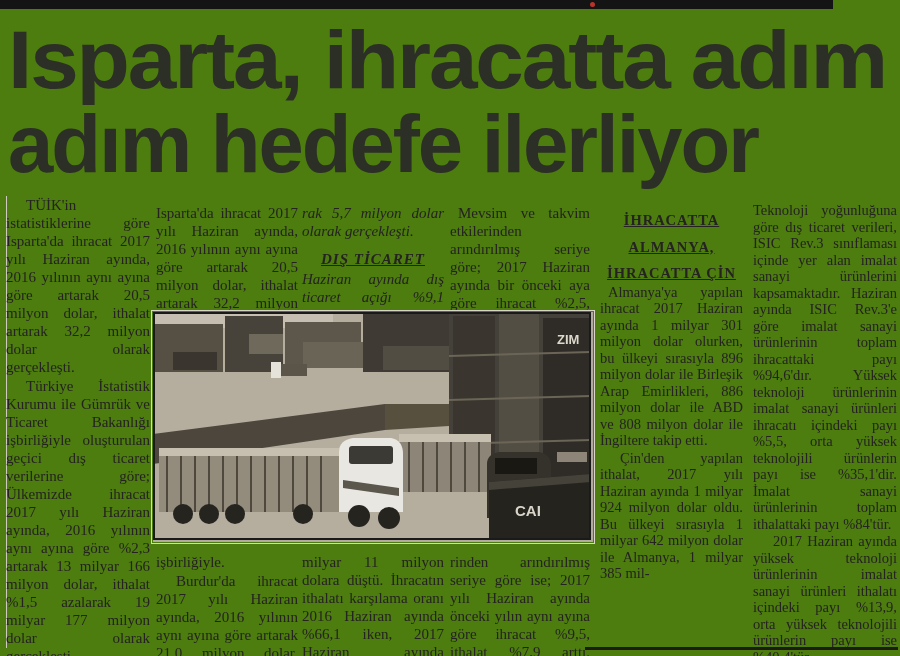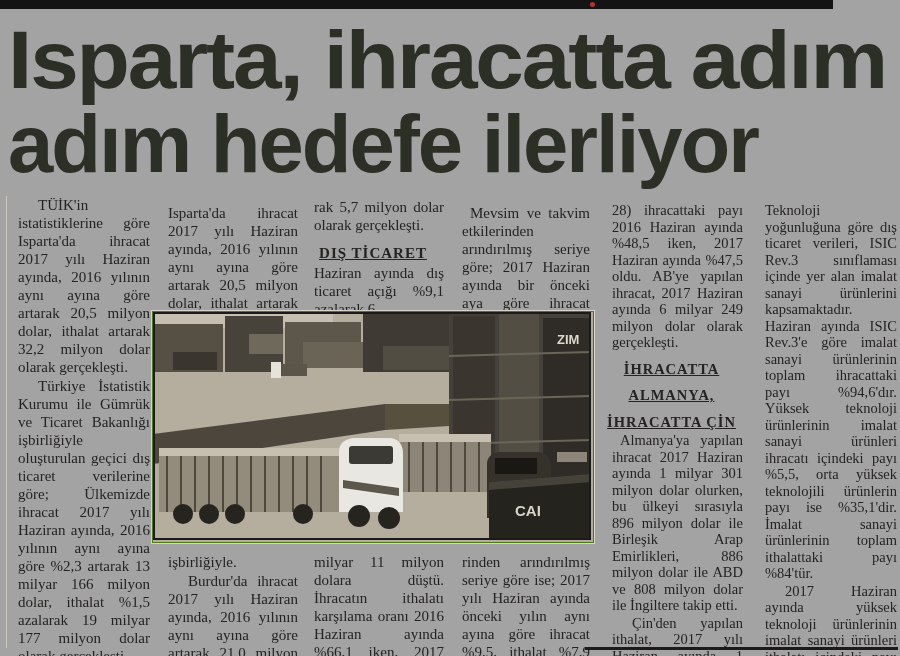--- a/index.html
+++ b/index.html
@@ -1,19 +1,19 @@
 <!DOCTYPE html>
 <html><head>
 <meta charset="utf-8">
 <style>
   html,body{margin:0;padding:0;}
   .page{
     position:relative;
     width:900px;height:656px;
-    background:#a3a3a3;
+    background:#4d7c0f;
     overflow:hidden;
     font-family:"Liberation Serif", serif;
     color:#242321;
   }
   .scan-bar{
     position:absolute;left:0;top:0;width:833px;height:9px;
     background:#141414;
   }
   .red-dot{
     position:absolute;left:590px;top:2px;width:5px;height:5px;
@@ -25,21 +25,21 @@
     font-weight:bold;
     font-size:82px;
     letter-spacing:-2px;
     fill:#2b2f25;
   }
   .col{
     position:absolute;
     font-size:15px;line-height:18px;
     text-align:justify;
   }
-  .col p{margin:0 0 1px 12px;}
+  .col p{margin:0 0 1px 0;}
   .ind{text-indent:20px;}
   .ind-sm{text-indent:8px;}
   .subhead{
     font-weight:bold;text-align:center;margin:2px 0 2px 0;
   }
   .subhead span{display:block;text-decoration:underline;letter-spacing:1px;margin-top:10px;}
   .small-col{font-size:14.5px;line-height:16.5px;}
   .photo{
     position:absolute;left:152px;top:311px;width:440px;height:230px;
     background:#b3ac9e;
@@ -78,42 +78,41 @@
 
   <div class="col" style="left:156px;top:204px;width:142px;">
     <p>Isparta'da ihracat 2017 yılı Haziran ayında, 2016 yılının aynı ayına göre artarak 20,5 milyon dolar, ithalat artarak 32,2 milyon dolar olarak</p>
   </div>
 
   <div class="col" style="left:156px;top:553px;width:142px;">
     <p>işbirliğiyle.</p>
     <p class="ind">Burdur'da ihracat 2017 yılı Haziran ayında, 2016 yılının aynı ayına göre artarak 21,0 milyon dolar, ithalat arta-</p>
   </div>
 
-  <div class="col" style="left:302px;top:198px;width:142px;">
+  <div class="col" style="left:302px;top:204px;width:142px;font-style:italic;">
     <p>rak 5,7 milyon dolar olarak gerçekleşti.</p>
     <div class="subhead">
       <span>DIŞ TİCARET</span>
     </div>
     <p>Haziran ayında dış ticaret açığı %9,1 azalarak 6</p>
   </div>
 
   <div class="col" style="left:302px;top:553px;width:142px;">
     <p>milyar 11 milyon dolara düştü. İhracatın ithalatı karşılama oranı 2016 Haziran ayında %66,1 iken, 2017 Haziran ayında %68,7'ye yükseldi.</p>
   </div>
 
   <div class="col" style="left:450px;top:204px;width:140px;">
     <p class="ind-sm">Mevsim ve takvim etkilerinden arındırılmış seriye göre; 2017 Haziran ayında bir önceki aya göre ihracat %2,5, ithalat %0,1 arttı. Takvim etkile-</p>
   </div>
 
   <div class="col" style="left:450px;top:553px;width:140px;">
     <p>rinden arındırılmış seriye göre ise; 2017 yılı Haziran ayında önceki yılın aynı ayına göre ihracat %9,5, ithalat %7,9 arttı. Avrupa Birliği'nin (AB-</p>
   </div>
 
   <div class="col small-col" style="left:600px;top:202px;width:143px;">
-    <p>28) ihracattaki payı 2016 Haziran ayında %48,5 iken, 2017 Haziran ayında %47,5 oldu. AB'ye yapılan ihracat, 2017 Haziran ayında 6 milyar 249 milyon dolar olarak gerçekleşti.</p>
     <div class="subhead">
       <span>İHRACATTA</span>
       <span>ALMANYA,</span>
       <span>İHRACATTA ÇİN</span>
     </div>
     <p class="ind-sm">Almanya'ya yapılan ihracat 2017 Haziran ayında 1 milyar 301 milyon dolar olurken, bu ülkeyi sırasıyla 896 milyon dolar ile Birleşik Arap Emirlikleri, 886 milyon dolar ile ABD ve 808 milyon dolar ile İngiltere takip etti.</p>
     <p class="ind">Çin'den yapılan ithalat, 2017 yılı Haziran ayında 1 milyar 924 milyon dolar oldu. Bu ülkeyi sırasıyla 1 milyar 642 milyon dolar ile Almanya, 1 milyar 385 mil-</p>
   </div>
 
   <div class="col small-col" style="left:753px;top:202px;width:144px;">

